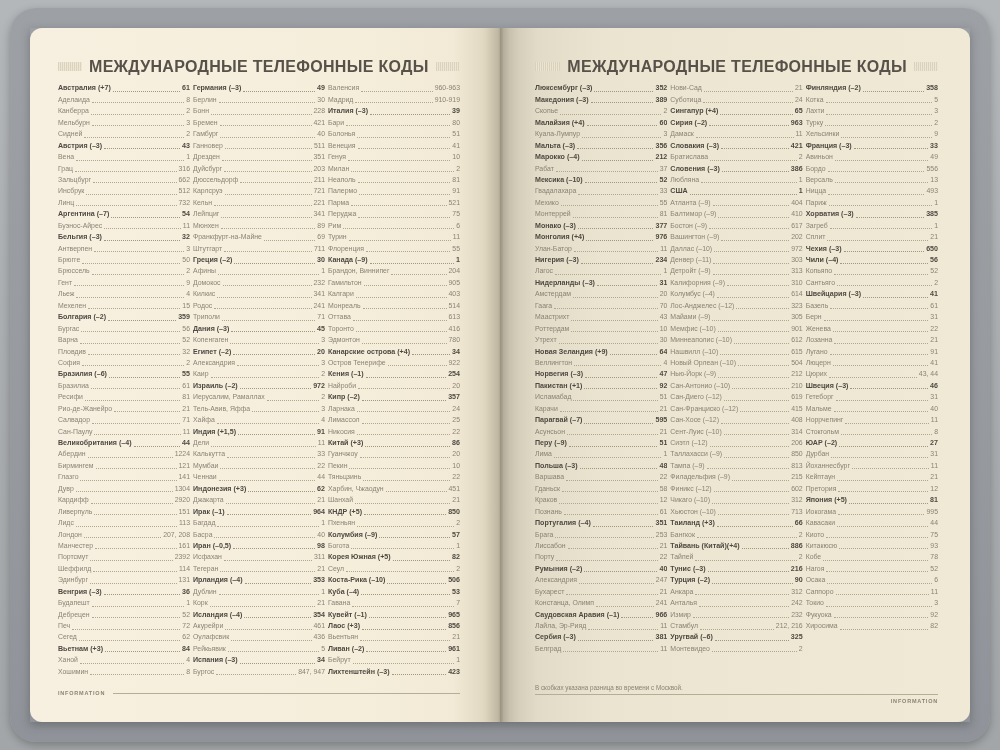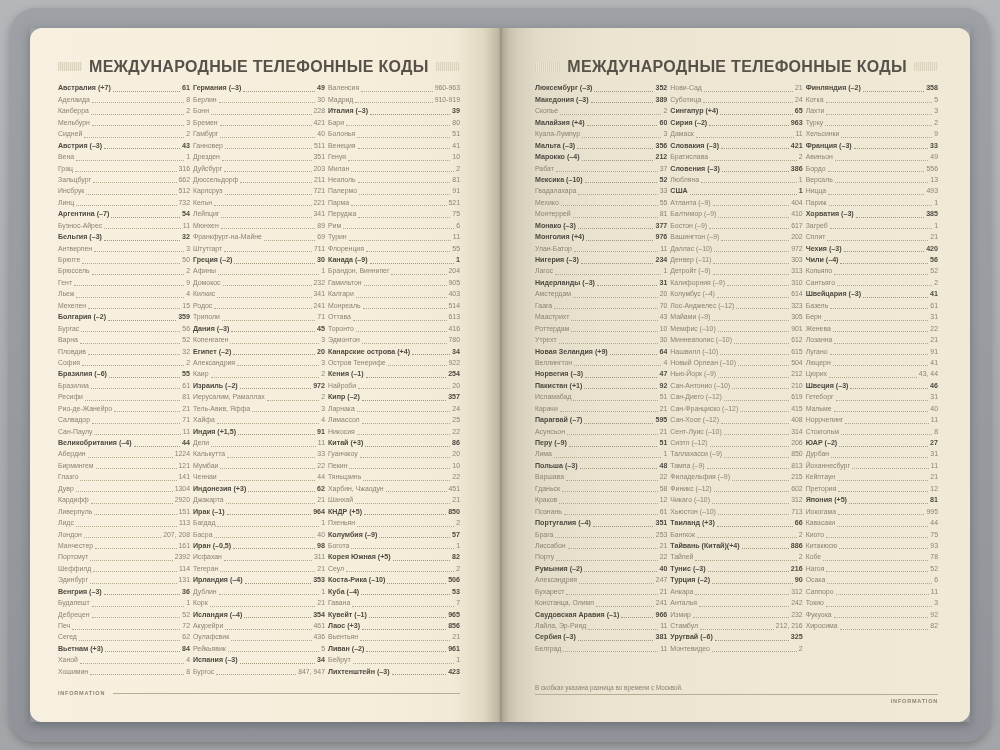--- a/index.html
+++ b/index.html
@@ -1436,21 +1436,21 @@
                 <span class="cd">1</span>
               </div>
               <div class="row">
                 <span class="nm">Сплит</span>
                 <span class="ld"></span>
                 <span class="cd">21</span>
               </div>
               <div class="row country">
                 <span class="nm">Чехия (–3)</span>
                 <span class="ld"></span>
-                <span class="cd">420</span>
+                <span class="cd">650</span>
               </div>
               <div class="row country">
                 <span class="nm">Чили (–4)</span>
                 <span class="ld"></span>
                 <span class="cd">56</span>
               </div>
               <div class="row">
                 <span class="nm">Копьяпо</span>
                 <span class="ld"></span>
                 <span class="cd">52</span>

